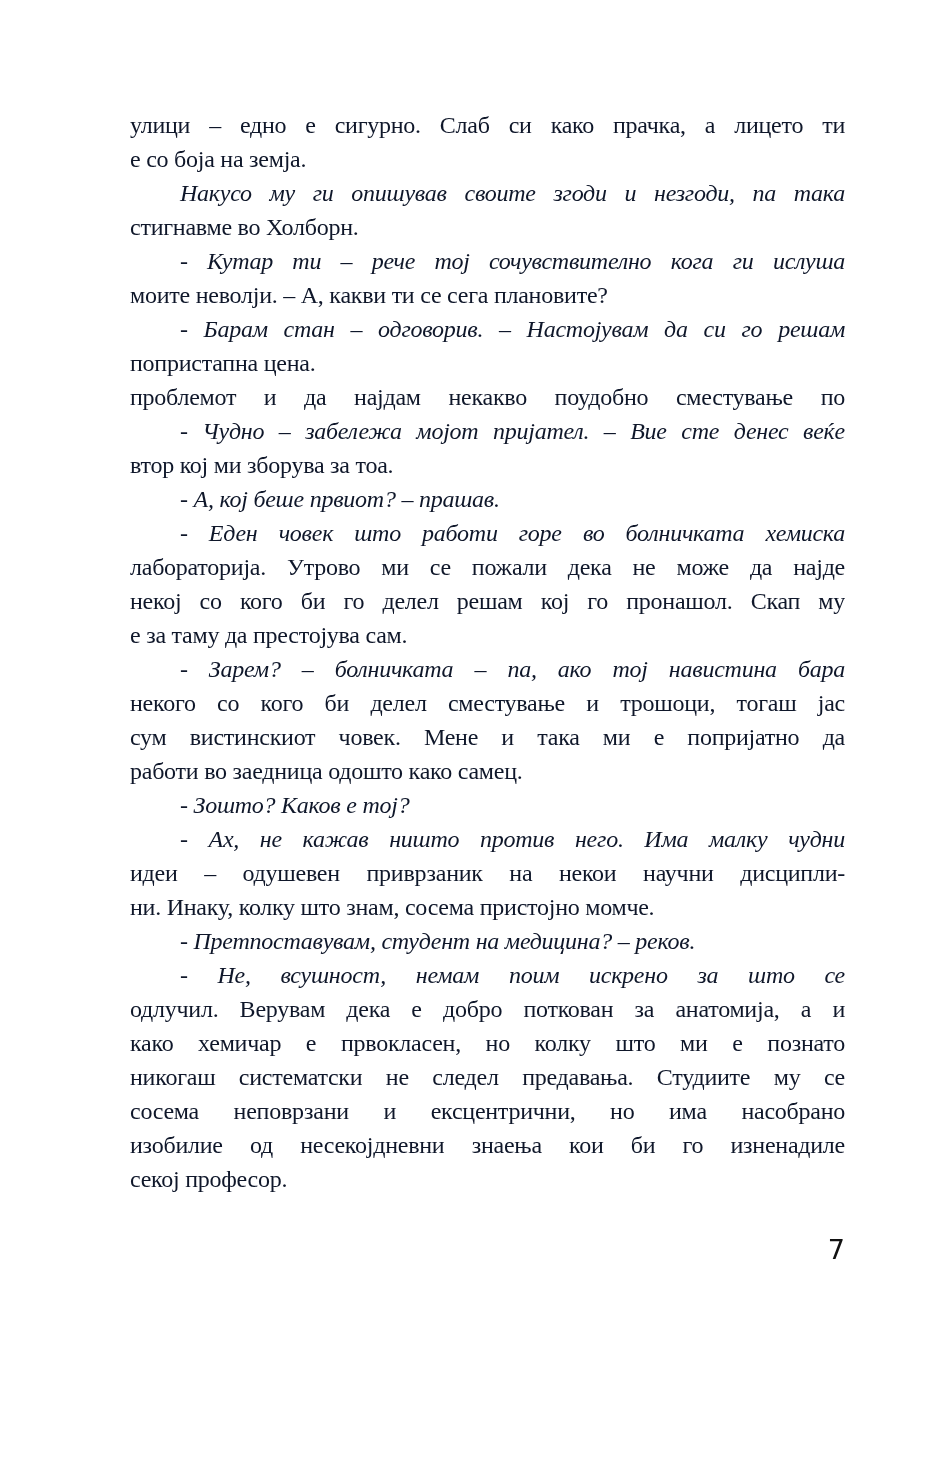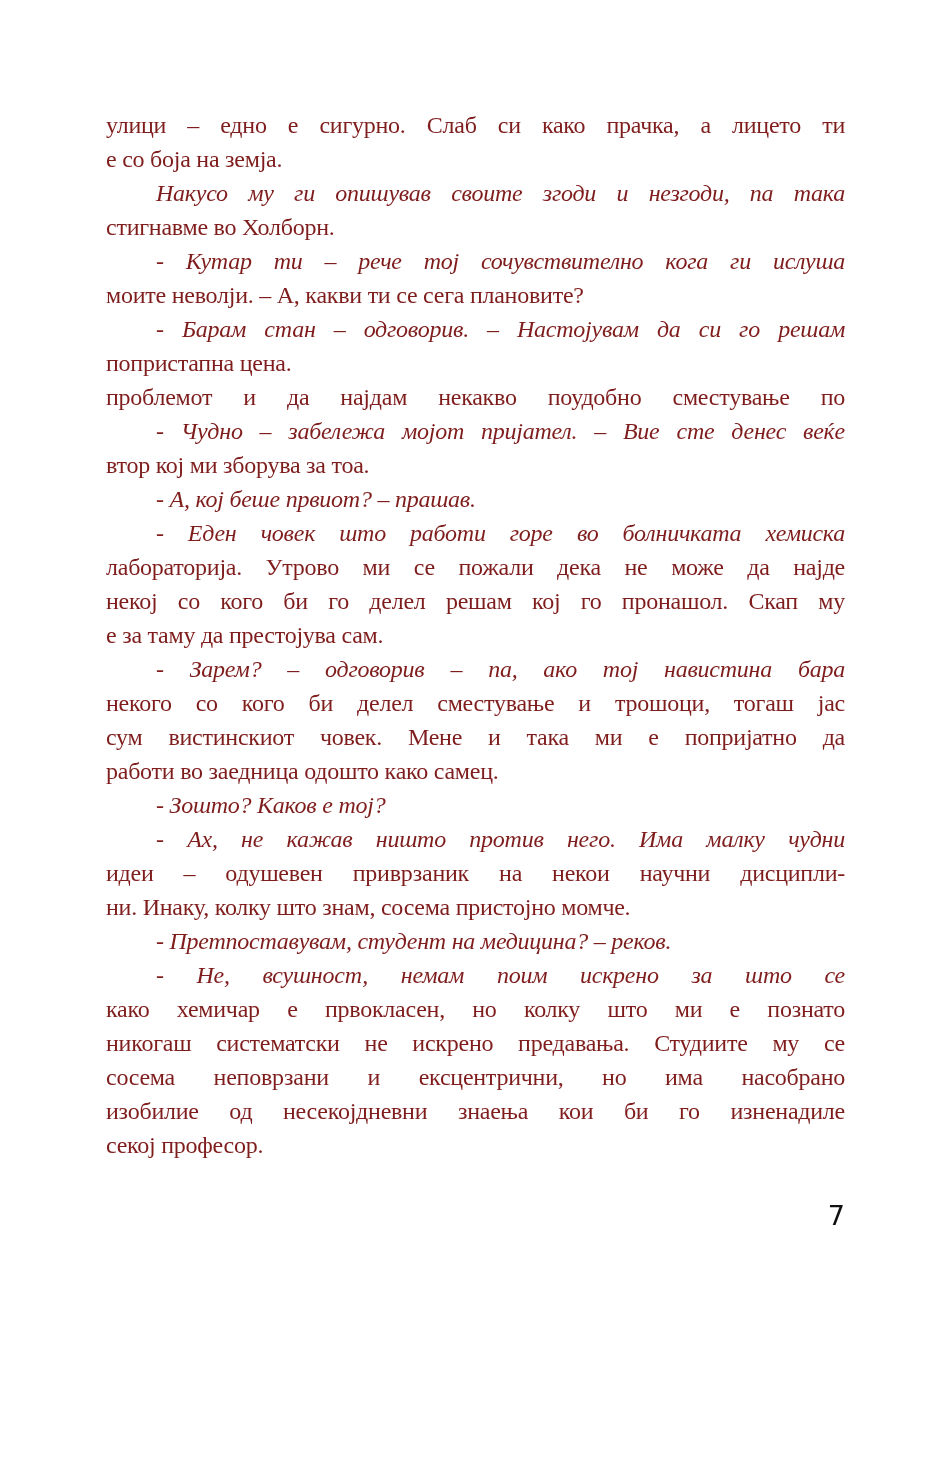--- a/index.html
+++ b/index.html
@@ -22,25 +22,26 @@
   .para {
     margin: 0;
     padding: 0;
   }
   .line {
     height: 34px;
     line-height: 34px;
     font-family: "Liberation Serif", "DejaVu Serif", serif;
     font-size: 24px;
     letter-spacing: -0.25px;
-    color: #7f1d1d;
+    color: #0f172a;
     text-align: justify;
     text-justify: inter-word;
     overflow: hidden;
     white-space: normal;
+    margin-left: 24px;
   }
   .line.just {
     text-align-last: justify;
   }
   .line.last {
     text-align-last: left;
   }
   .line.first {
     text-indent: 50px;
     font-style: italic;
@@ -85,39 +86,40 @@
       <div class="para">
         <div class="line last first">- А, кој беше првиот? – прашав.</div>
       </div>
       <div class="para">
         <div class="line just first">- Еден човек што работи горе во болничката хемиска</div>
         <div class="line just">лабораторија. Утрово ми се пожали дека не може да најде</div>
         <div class="line just">некој со кого би го делел решам кој го пронашол. Скап му</div>
         <div class="line last">е за таму да престојува сам.</div>
       </div>
       <div class="para">
-        <div class="line just first">- Зарем? – одговорив – па, ако тој навистина бара</div>
+        <div class="line just first">- Зарем? – болничката – па, ако тој навистина бара</div>
         <div class="line just">некого со кого би делел сместување и трошоци, тогаш јас</div>
         <div class="line just">сум вистинскиот човек. Мене и така ми е попријатно да</div>
         <div class="line last">работи во заедница одошто како самец.</div>
       </div>
       <div class="para">
         <div class="line last first">- Зошто? Каков е тој?</div>
       </div>
       <div class="para">
         <div class="line just first">- Ах, не кажав ништо против него. Има малку чудни</div>
         <div class="line just">идеи – одушевен приврзаник на некои научни дисципли-</div>
         <div class="line last">ни. Инаку, колку што знам, сосема пристојно момче.</div>
       </div>
       <div class="para">
         <div class="line last first">- Претпоставувам, студент на медицина? – реков.</div>
       </div>
       <div class="para">
         <div class="line just first">- Не, всушност, немам поим искрено за што се</div>
+        <div class="line just">одлучил. Верувам дека е добро поткован за анатомија, а и</div>
         <div class="line just">како хемичар е првокласен, но колку што ми е познато</div>
-        <div class="line just">никогаш систематски не искрено предавања. Студиите му се</div>
+        <div class="line just">никогаш систематски не следел предавања. Студиите му се</div>
         <div class="line just">сосема неповрзани и ексцентрични, но има насобрано</div>
         <div class="line just">изобилие од несекојдневни знаења кои би го изненадиле</div>
         <div class="line last">секој професор.</div>
       </div>
     </div>
   <div class="page-number">7</div>
 </div>
 
 </body></html>

